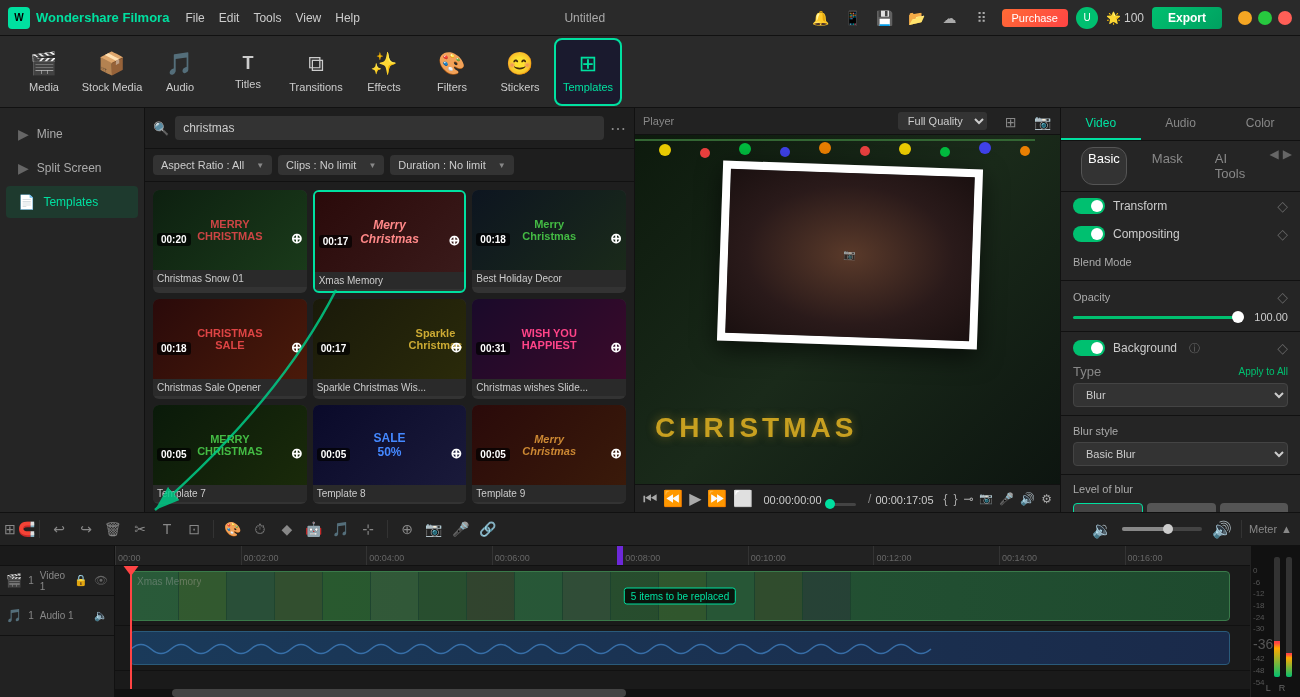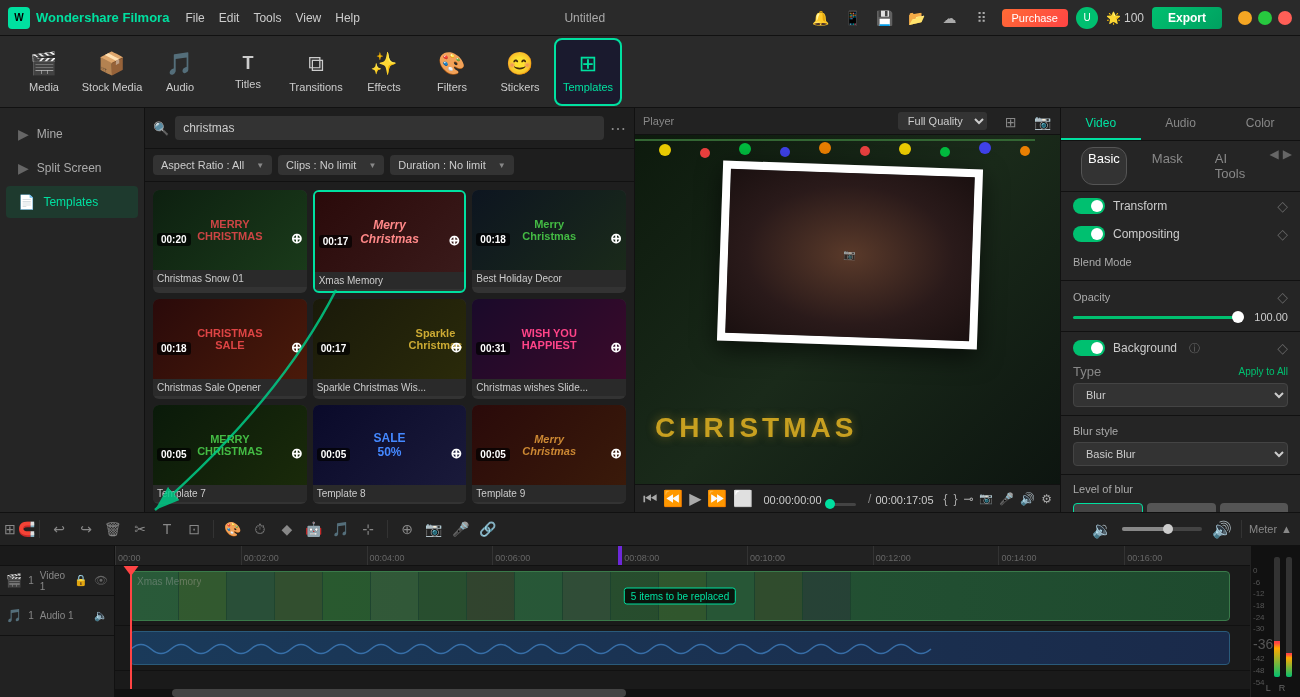--- a/index.html
+++ b/index.html
@@ -575,21 +575,21 @@
       </div>
     </div>
 
     <div id="tl-ruler-area" style="flex:1;display:flex;flex-direction:column;position:relative;overflow:hidden;">
 
       <div id="tl-ruler" style="height:20px;background:#222;border-bottom:1px solid #111;display:flex;overflow:hidden;">
         <div class="ruler-mark" style="flex:1;border-left:1px solid #333;font-size:9px;color:#666;padding:2px;">00:00</div>
         <div class="ruler-mark" style="flex:1;border-left:1px solid #333;font-size:9px;color:#666;padding:2px;">00:02:00</div>
         <div class="ruler-mark" style="flex:1;border-left:1px solid #333;font-size:9px;color:#666;padding:2px;">00:04:00</div>
         <div class="ruler-mark" style="flex:1;border-left:1px solid #333;font-size:9px;color:#666;padding:2px;">00:06:00</div>
-        <div class="ruler-mark" style="flex:1;border-left:4px solid #6d28d9;font-size:9px;color:#666;padding:2px;">00:08:00</div>
+        <div class="ruler-mark" style="flex:1;border-left:6px solid #6d28d9;font-size:9px;color:#666;padding:2px;">00:08:00</div>
         <div class="ruler-mark" style="flex:1;border-left:1px solid #333;font-size:9px;color:#666;padding:2px;">00:10:00</div>
         <div class="ruler-mark" style="flex:1;border-left:1px solid #333;font-size:9px;color:#666;padding:2px;">00:12:00</div>
         <div class="ruler-mark" style="flex:1;border-left:1px solid #333;font-size:9px;color:#666;padding:2px;">00:14:00</div>
         <div class="ruler-mark" style="flex:1;border-left:1px solid #333;font-size:9px;color:#666;padding:2px;">00:16:00</div>
       </div>
 
       <div id="tl-tracks" style="flex:1;position:relative;background:#1a1a1a;">
 
         <div class="tl-playhead" style="left:15px;">
           <div class="tl-playhead-head"></div>

